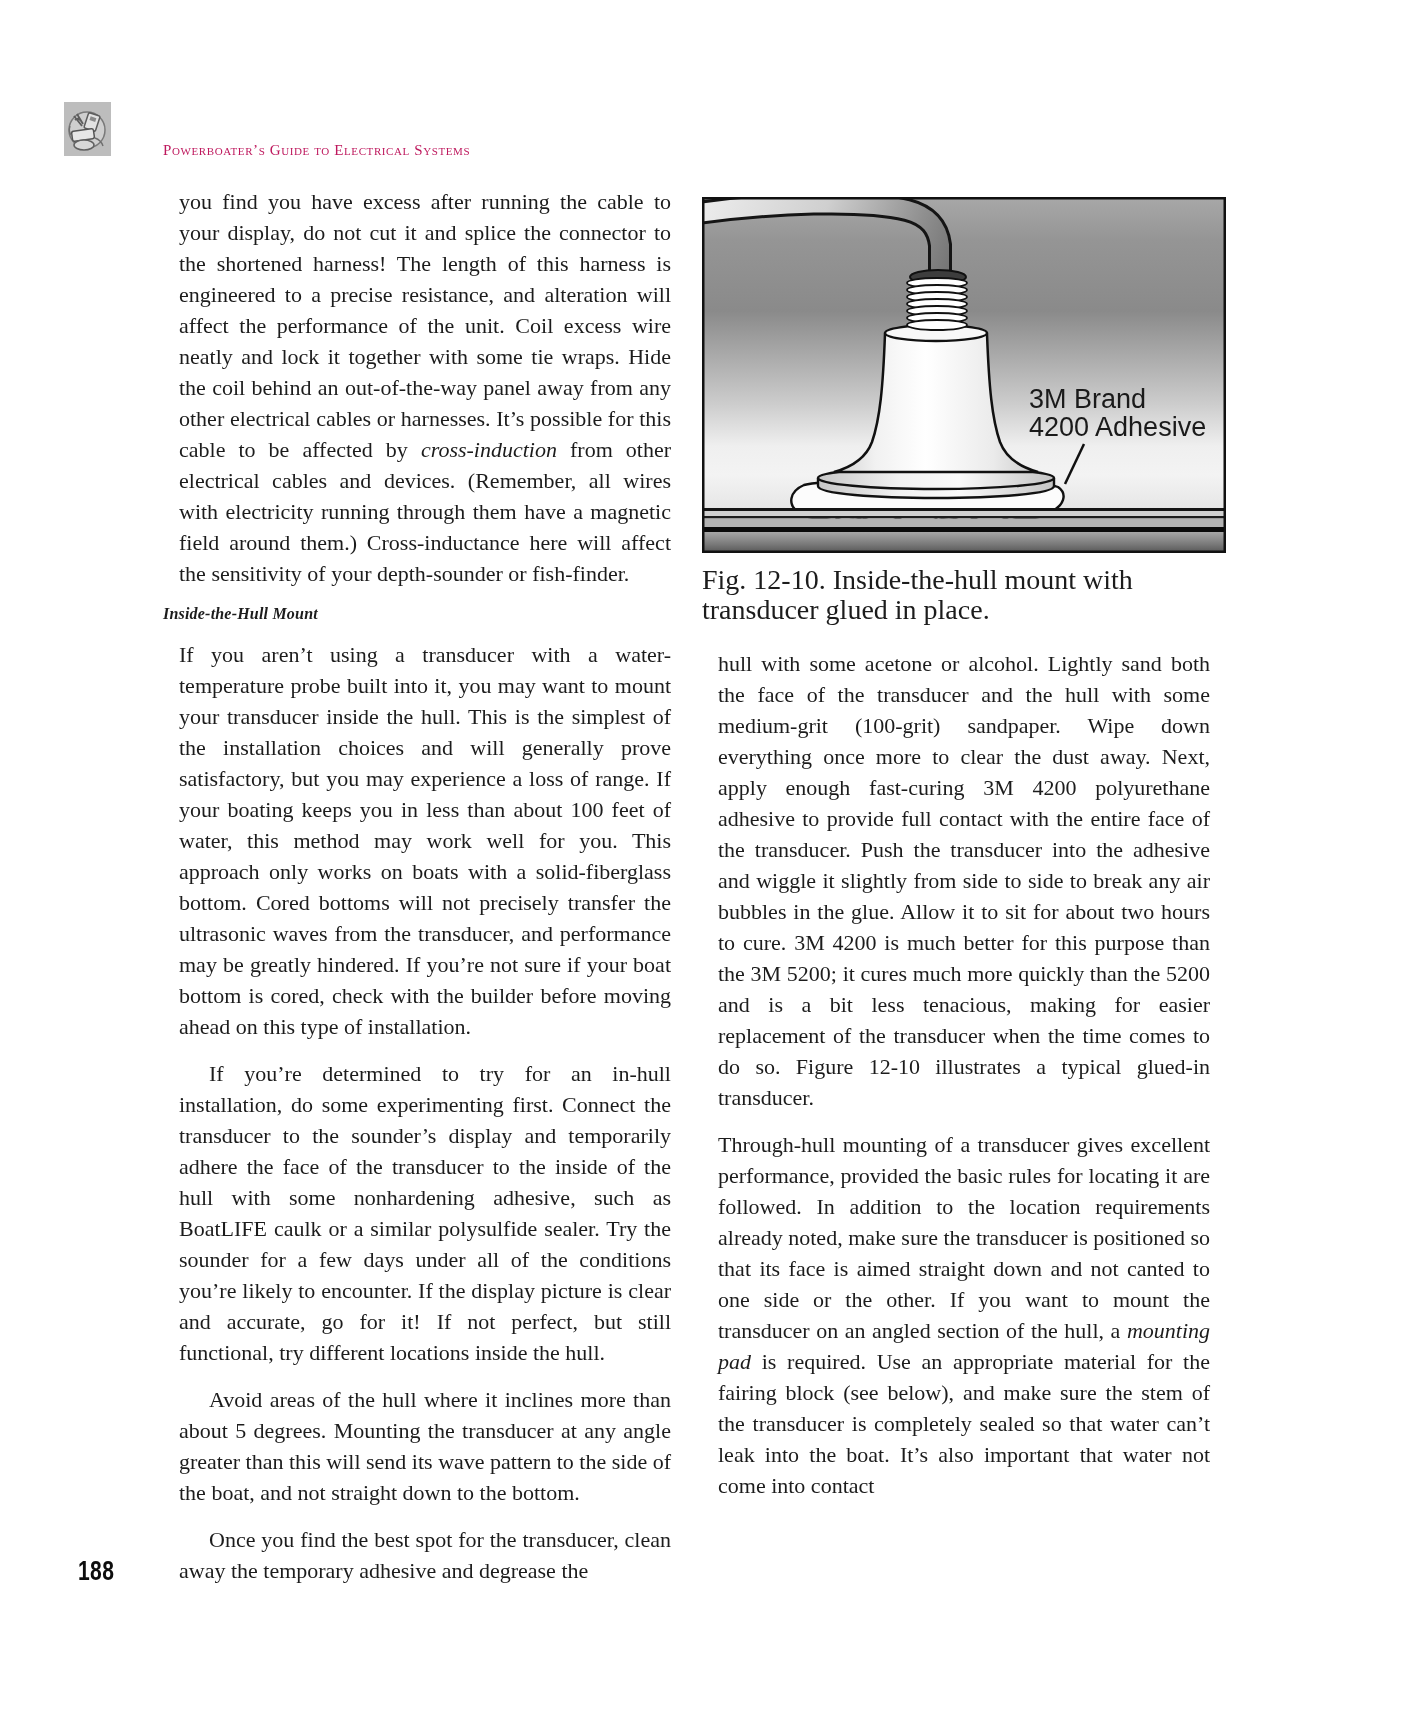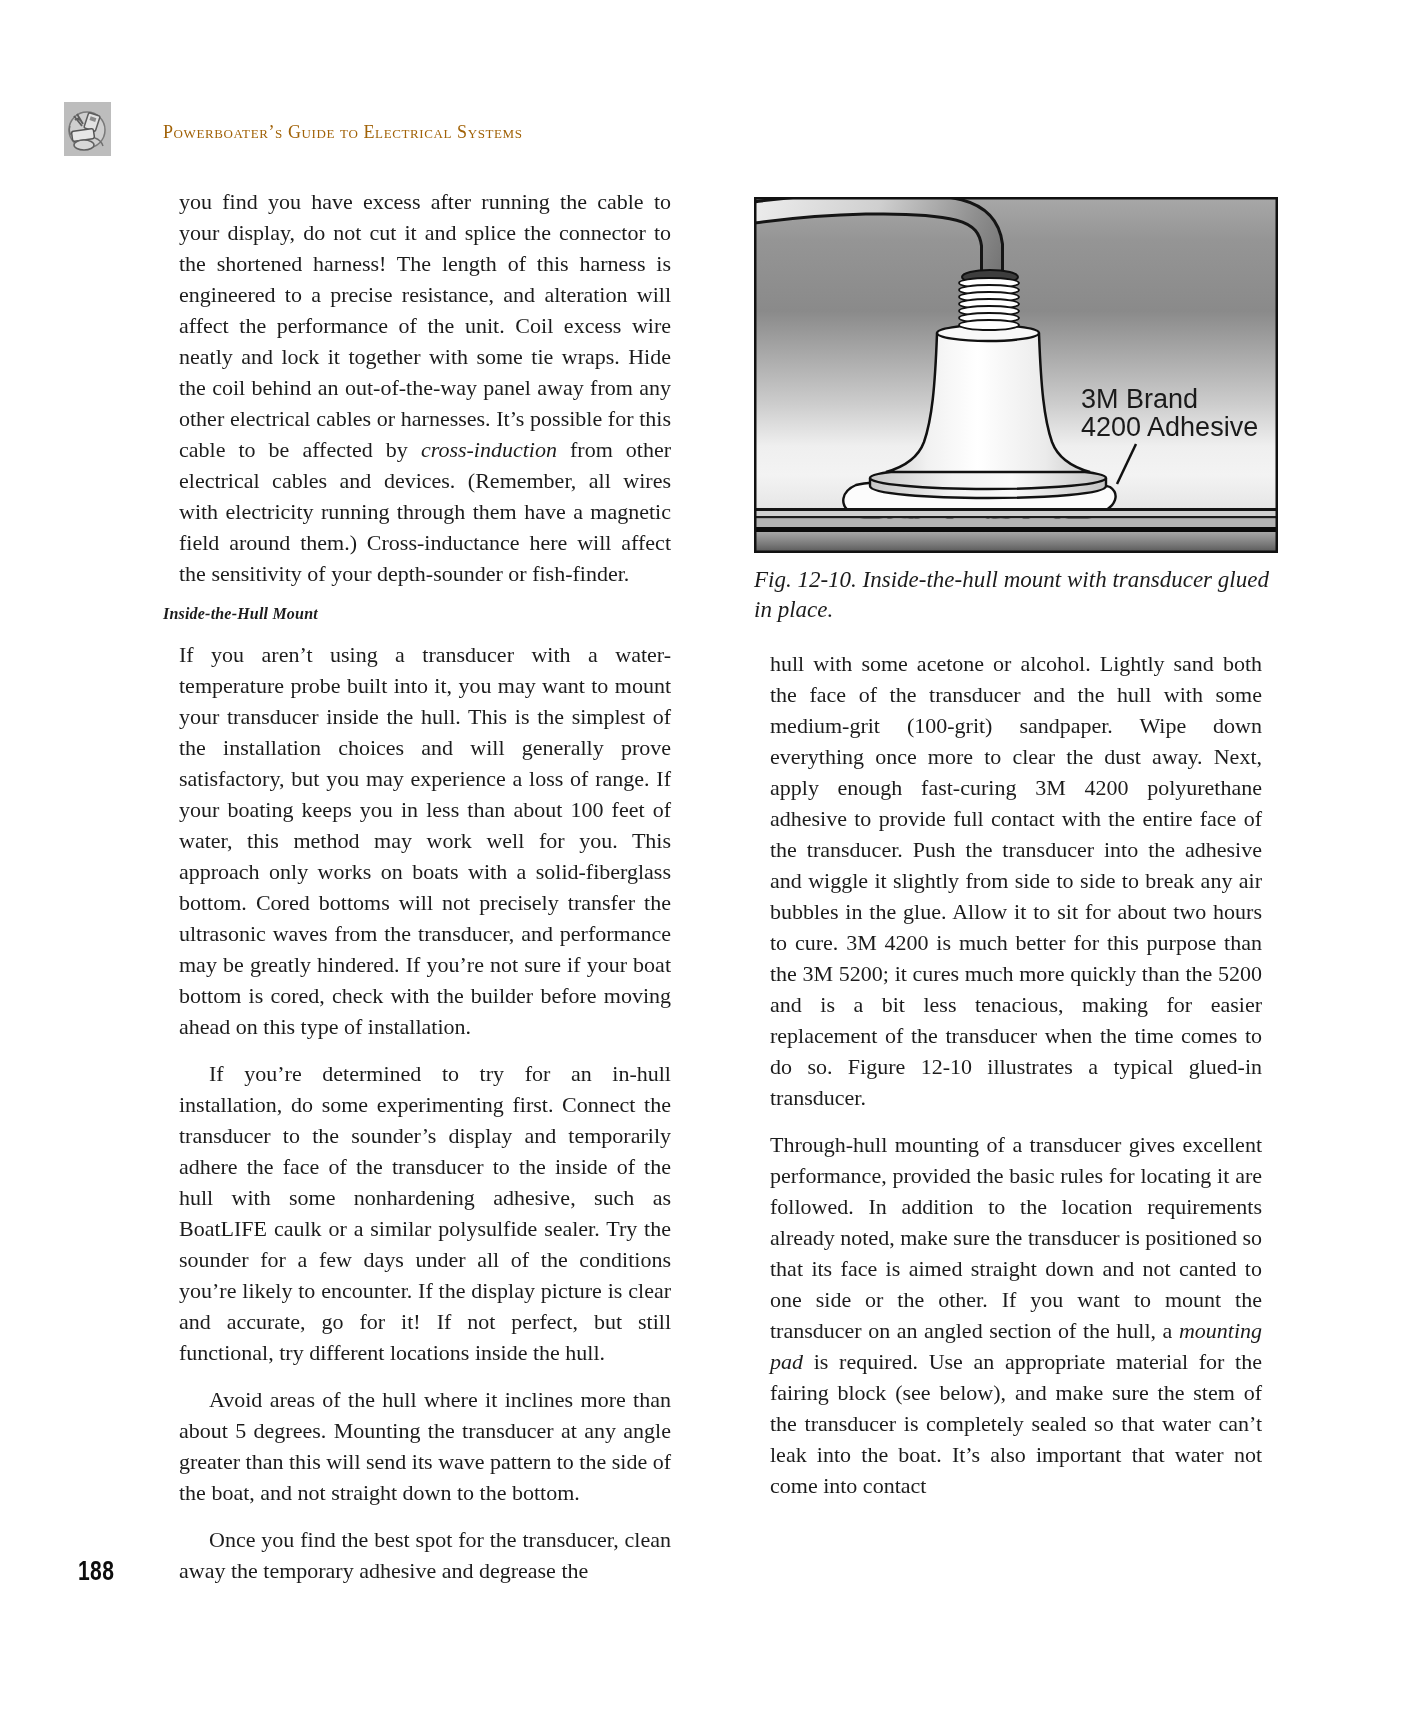--- a/index.html
+++ b/index.html
@@ -4,35 +4,35 @@
 <style>
   html,body{margin:0;padding:0;}
   body{
     width:1404px;height:1724px;position:relative;
     background:#ffffff;color:#1c1c1c;
     font-family:"Liberation Serif", serif;
     overflow:hidden;
   }
   .chapter-icon{position:absolute;left:64px;top:102px;width:47px;height:54px;}
   .running-header{
-    position:absolute;left:163px;top:122px;
-    font-variant:small-caps;font-size:18px;letter-spacing:0.6px;
-    color:#a16207;
+    position:absolute;left:163px;top:142px;
+    font-variant:small-caps;font-size:15px;letter-spacing:0.6px;
+    color:#be185d;
   }
   .col-left{position:absolute;left:163px;top:170px;width:524px;}
-  .col-right{position:absolute;left:754px;top:197px;width:524px;}
+  .col-right{position:absolute;left:702px;top:197px;width:524px;}
   p.body{font-size:22px;line-height:31px;text-align:justify;margin:16px;}
   p.indent{text-indent:30px;}
   h2.section{
     font-size:16px;font-weight:bold;font-style:italic;
     margin:10px 0 4px 0;letter-spacing:0.2px;
   }
   .fig-box{width:524px;height:356px;line-height:0;}
   .fig-caption{
-    font-style:italic;font-size:23px;line-height:30px;
+    font-size:28px;line-height:30px;
     margin-top:12px;text-align:left;
   }
   .right-text{margin-top:23px;}
   .page-number{
     position:absolute;left:78px;top:1556px;
     font-family:"Liberation Sans", sans-serif;font-weight:bold;font-size:27px;
     transform:scaleX(0.78);transform-origin:left center;letter-spacing:0.5px;
     color:#0e0e0e;
   }
   em{font-style:italic;}

